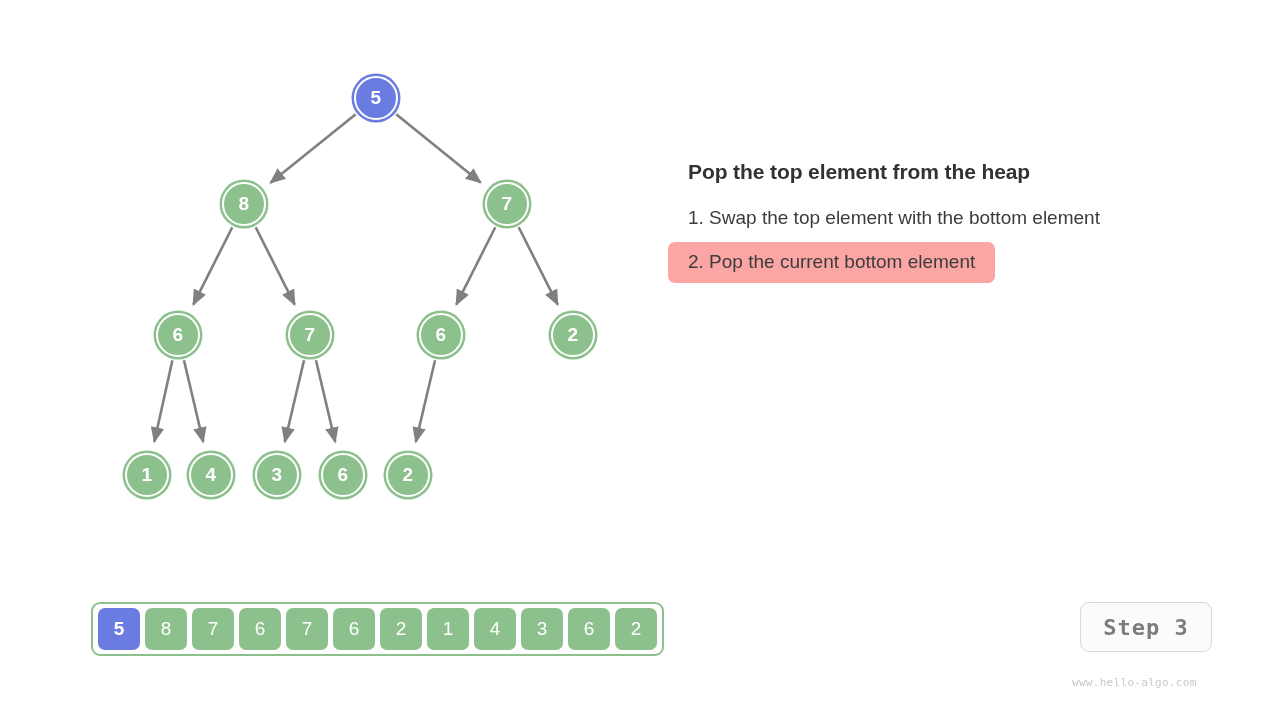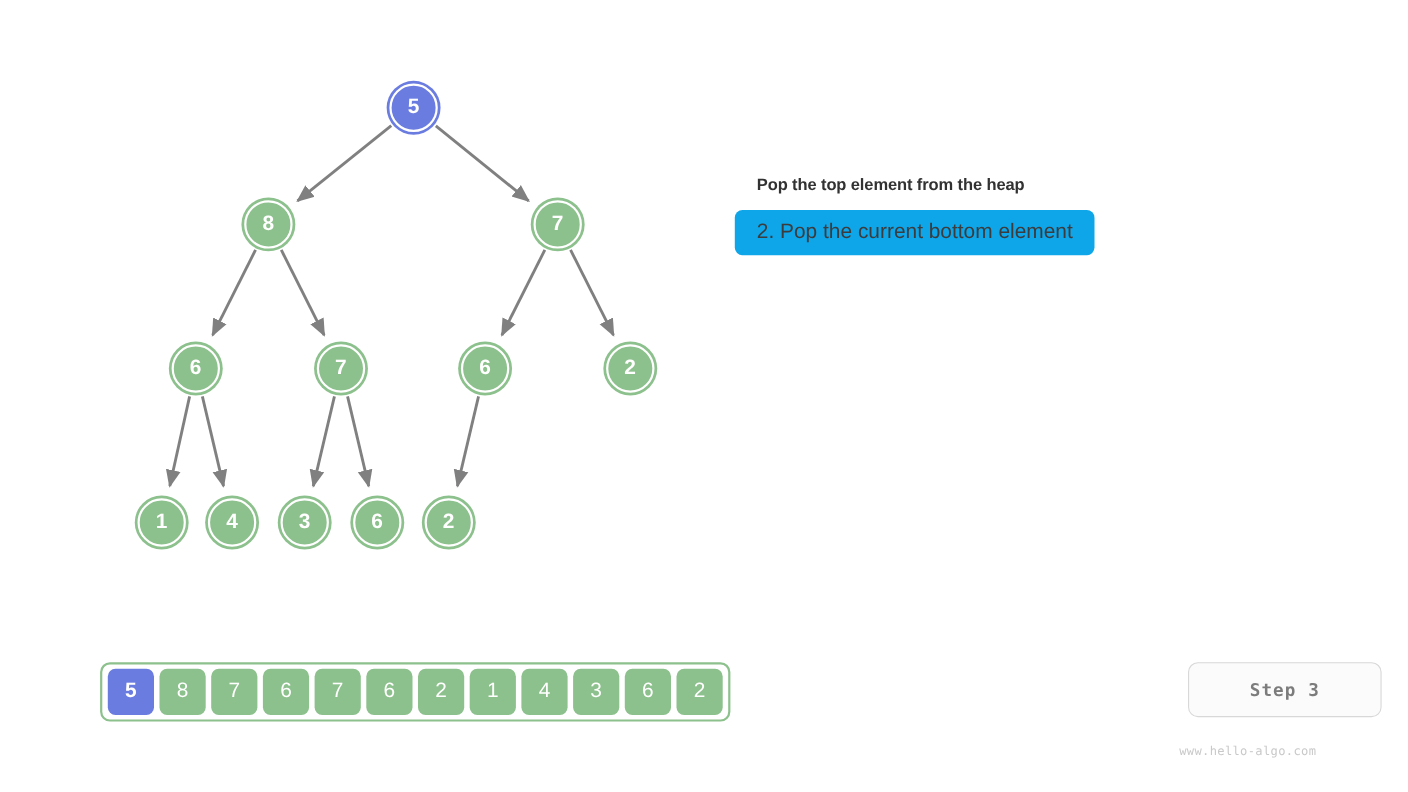--- a/index.html
+++ b/index.html
@@ -49,36 +49,36 @@
   }
 
   
   #info-panel {
     position: absolute;
     left: 668px;
     top: 160px;
     width: 560px;
   }
   #panel-title {
-    font-size: 15px;
+    font-size: 21px;
     font-weight: 700;
     color: #323232;
     margin: 0 0 14px 20px;
     letter-spacing: -0.1px;
   }
   .step-line {
     font-size: 19px;
     color: #3c3c3c;
     padding: 9px 20px 10px 20px;
     border-radius: 7px;
     display: inline-block;
     margin-bottom: 3px;
   }
   .step-line.active {
-    background: #0ea5e9;
+    background: #fca5a5;
   }
 
   
   #array-wrap {
     position: absolute;
     left: 91px;
     top: 602px;
     border: 2px solid #8cc08c;
     border-radius: 9px;
     padding: 4px 5px;
@@ -99,31 +99,31 @@
   .array-cell.blue {
     background: #6b7ce0;
     font-weight: 700;
   }
 
   
   #step-badge {
     position: absolute;
     left: 1080px;
     top: 602px;
-    width: 176px;
+    width: 132px;
     height: 50px;
     box-sizing: border-box;
     border: 1.5px solid #d8d8d8;
     border-radius: 9px;
     background: #fbfbfb;
     display: flex;
     align-items: center;
     justify-content: center;
     font-family: "DejaVu Sans Mono", monospace;
-    font-size: 16px;
+    font-size: 22px;
     font-weight: 700;
     color: #7c7c7c;
     letter-spacing: 1px;
     text-align: right;
   }
   #watermark {
     position: absolute;
     left: 1072px;
     top: 676px;
     font-family: "DejaVu Sans Mono", monospace;
@@ -168,20 +168,21 @@
       <div class="tree-node green" style="left: 189px; top: 453px;">4</div>
       <div class="tree-node green" style="left: 255px; top: 453px;">3</div>
       <div class="tree-node green" style="left: 321px; top: 453px;">6</div>
       <div class="tree-node green" style="left: 386px; top: 453px;">2</div>
     </div>
 </div>
 
 <div id="info-panel">
   <h1 id="panel-title">Pop the top element from the heap</h1>
   <div id="step-list">
+      <div><div class="step-line">1. Swap the top element with the bottom element</div></div>
       <div><div class="step-line active">2. Pop the current bottom element</div></div>
     </div>
 </div>
 
 <div id="array-wrap">
     <div class="array-cell blue">5</div>
     <div class="array-cell">8</div>
     <div class="array-cell">7</div>
     <div class="array-cell">6</div>
     <div class="array-cell">7</div>

